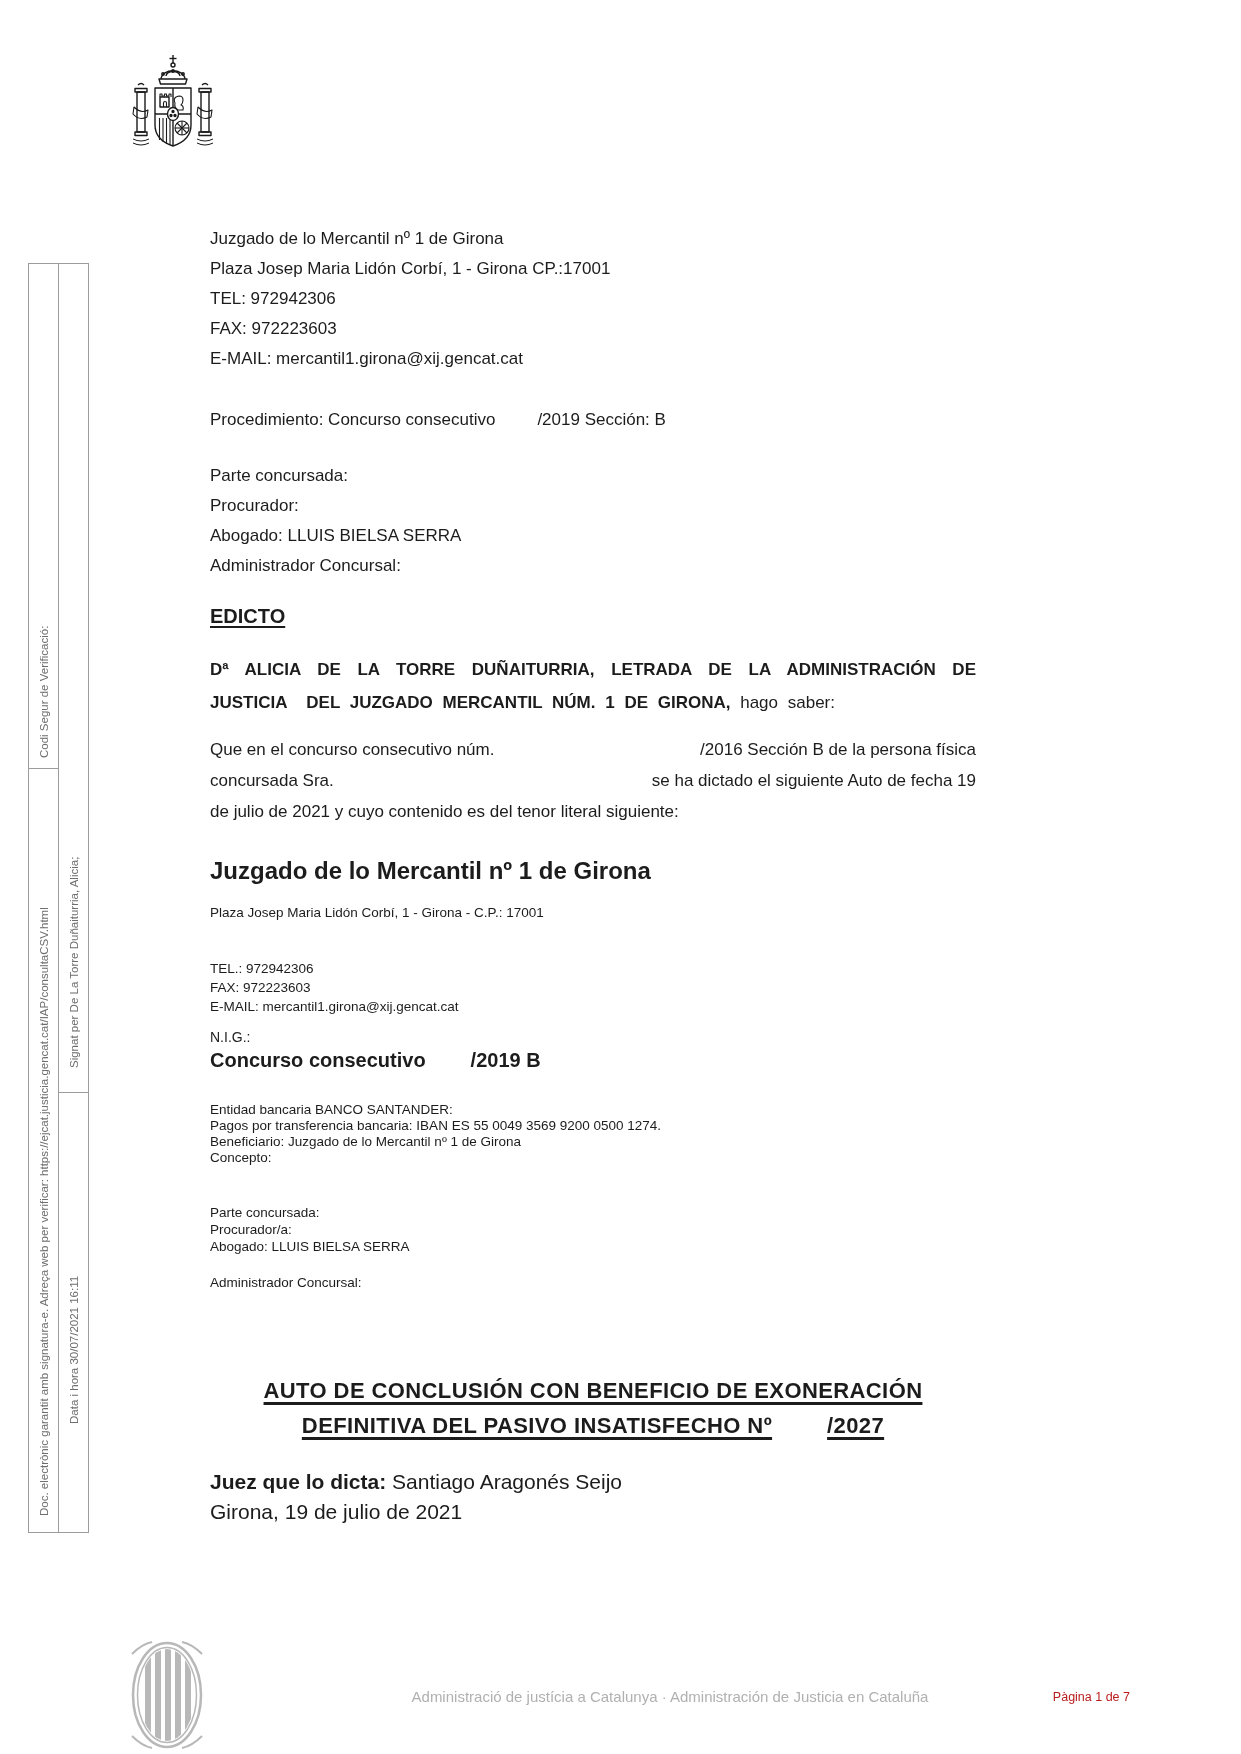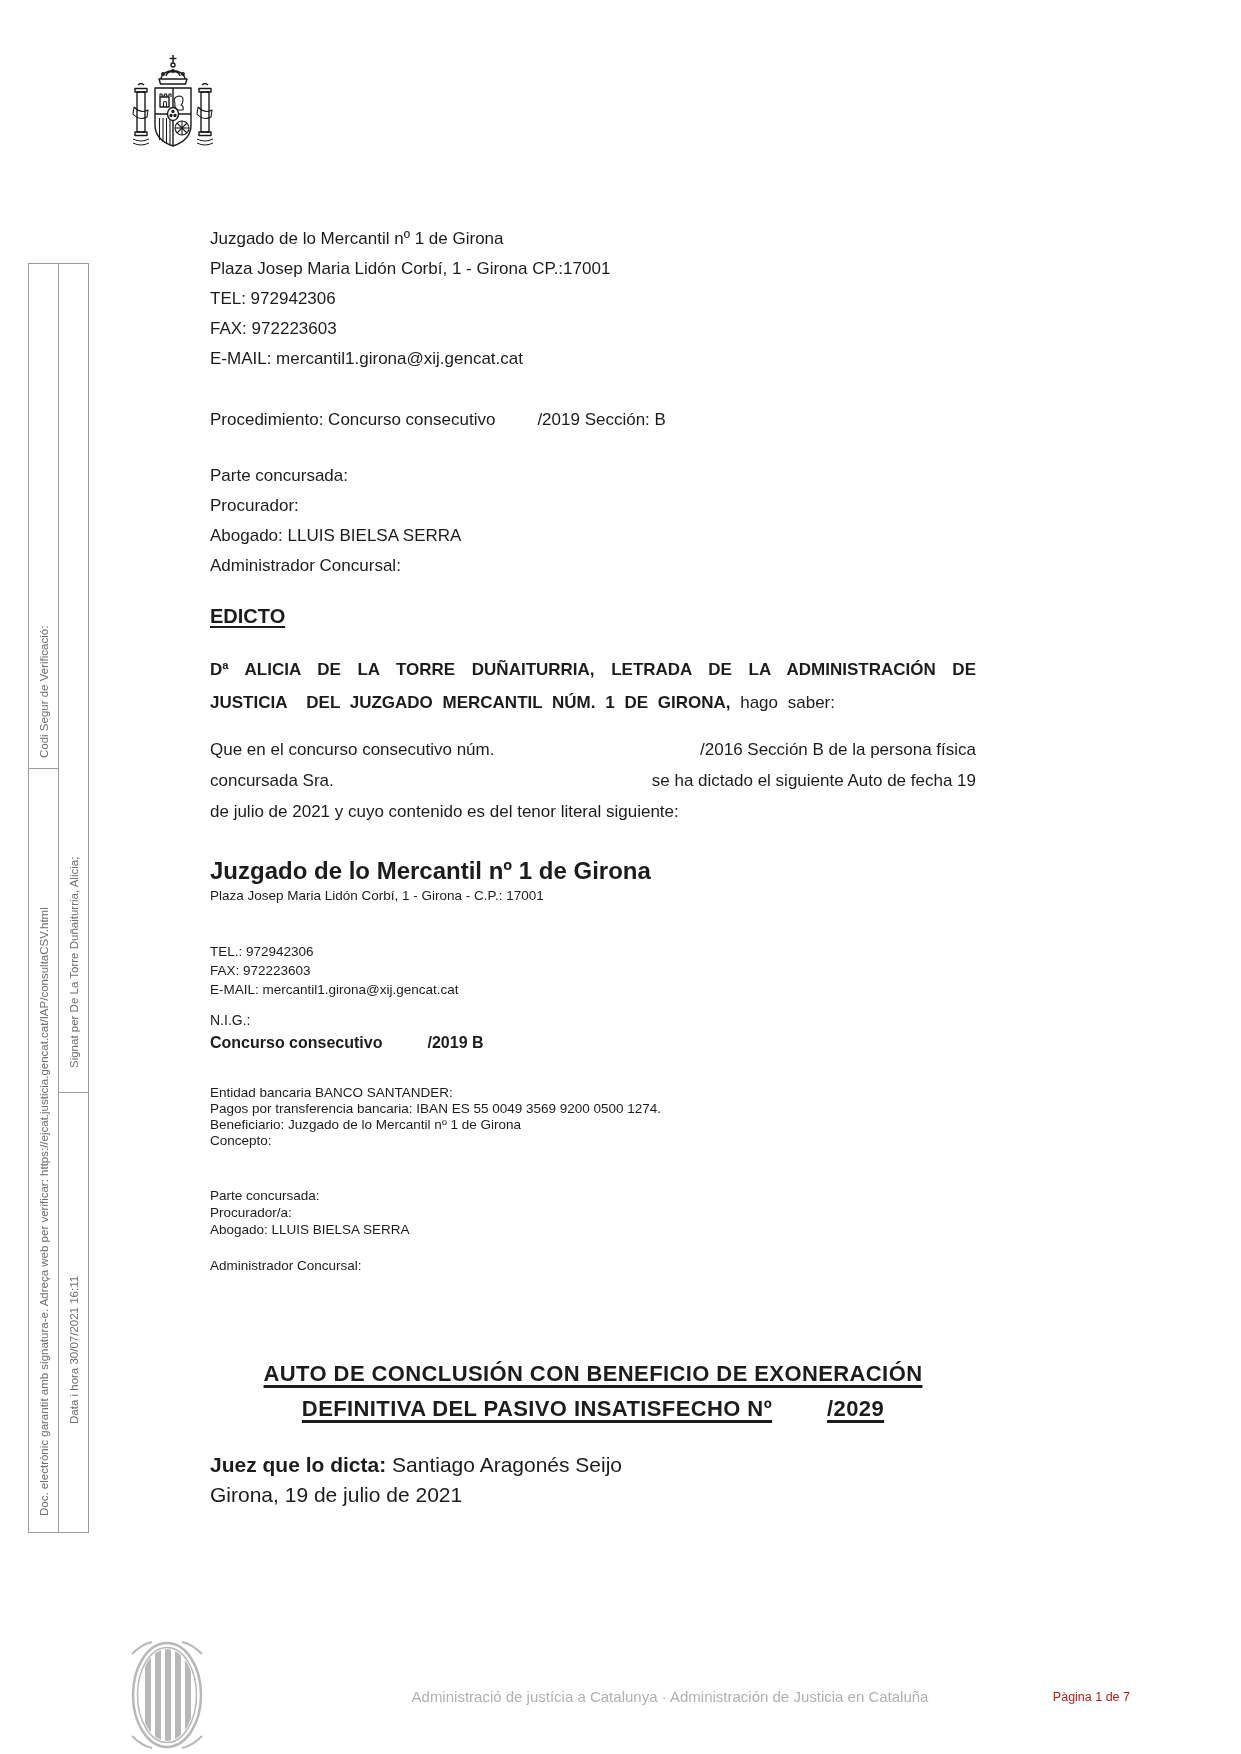--- a/index.html
+++ b/index.html
@@ -36,24 +36,24 @@
   }
   .announce { margin-top:25px; font-size:17px; line-height:33px; }
   .announce .l1 { font-weight:bold; text-align:justify; text-align-last:justify; }
   .announce .l2 { word-spacing:5px; }
   .announce .l2 b { white-space:pre-wrap; }
 
   .bodypara { margin-top:15px; font-size:17px; line-height:31px; }
   .jrow { display:flex; justify-content:space-between; }
 
   .h2 { margin-top:31px; font-size:24px; font-weight:bold; line-height:26px; }
-  .addr-sm { margin-top:3px; font-size:13.5px; line-height:17px; }
+  .addr-sm { margin-top:20px; font-size:13.5px; line-height:17px; }
   .contact { margin-top:38px; font-size:13.5px; line-height:19px; }
   .nig { margin-top:13px; font-size:14px; line-height:17px; }
-  .caseref { margin-top:2px; font-size:16px; font-weight:bold; line-height:24px; }
+  .caseref { margin-top:2px; font-size:20px; font-weight:bold; line-height:24px; }
   .bank { margin-top:30px; font-size:13.5px; line-height:16px; }
   .party2 { margin-top:38px; font-size:13.5px; line-height:17px; }
   .admin2 { margin-top:19px; font-size:13.5px; line-height:17px; }
 
   .auto-title {
     margin-top:82px; text-align:center;
     font-size:22px; font-weight:bold; line-height:35px; letter-spacing:0.4px;
   }
   .auto-title .u { text-decoration:underline; text-decoration-thickness:2.5px; text-underline-offset:4px; }
 
@@ -209,21 +209,21 @@
     <div class="party2">
       <div>Parte concursada:</div>
       <div>Procurador/a:</div>
       <div>Abogado: LLUIS BIELSA SERRA</div>
     </div>
     <div class="admin2">Administrador Concursal:</div>
 
     <div class="auto-title">
       <div><span class="u">AUTO DE CONCLUSIÓN CON BENEFICIO DE EXONERACIÓN</span></div>
       <div>
-        <span class="u">DEFINITIVA DEL PASIVO INSATISFECHO Nº</span><span class="gap55"></span><span class="u">/2029</span>
+        <span class="u">DEFINITIVA DEL PASIVO INSATISFECHO Nº</span><span class="gap55"></span><span class="u">/2027</span>
       </div>
     </div>
 
     <div class="judge">
       <div><b>Juez que lo dicta:</b> <span>Santiago Aragonés Seijo</span></div>
       <div>Girona, 19 de julio de 2021</div>
     </div>
 
   </div>
 

